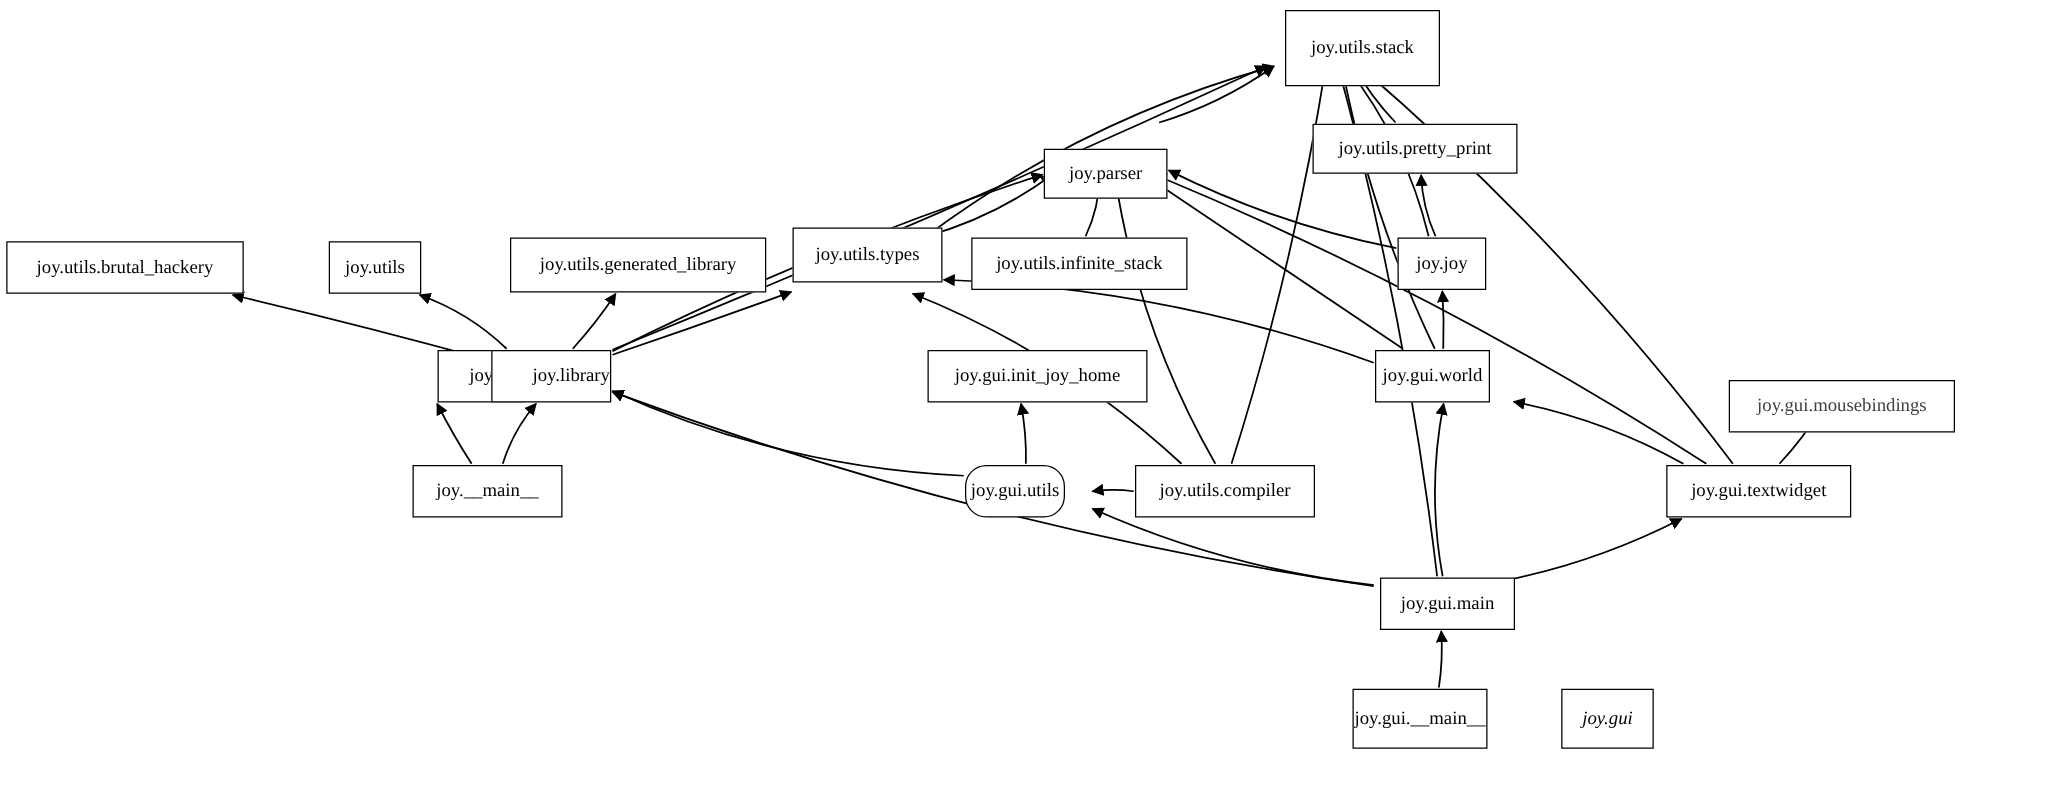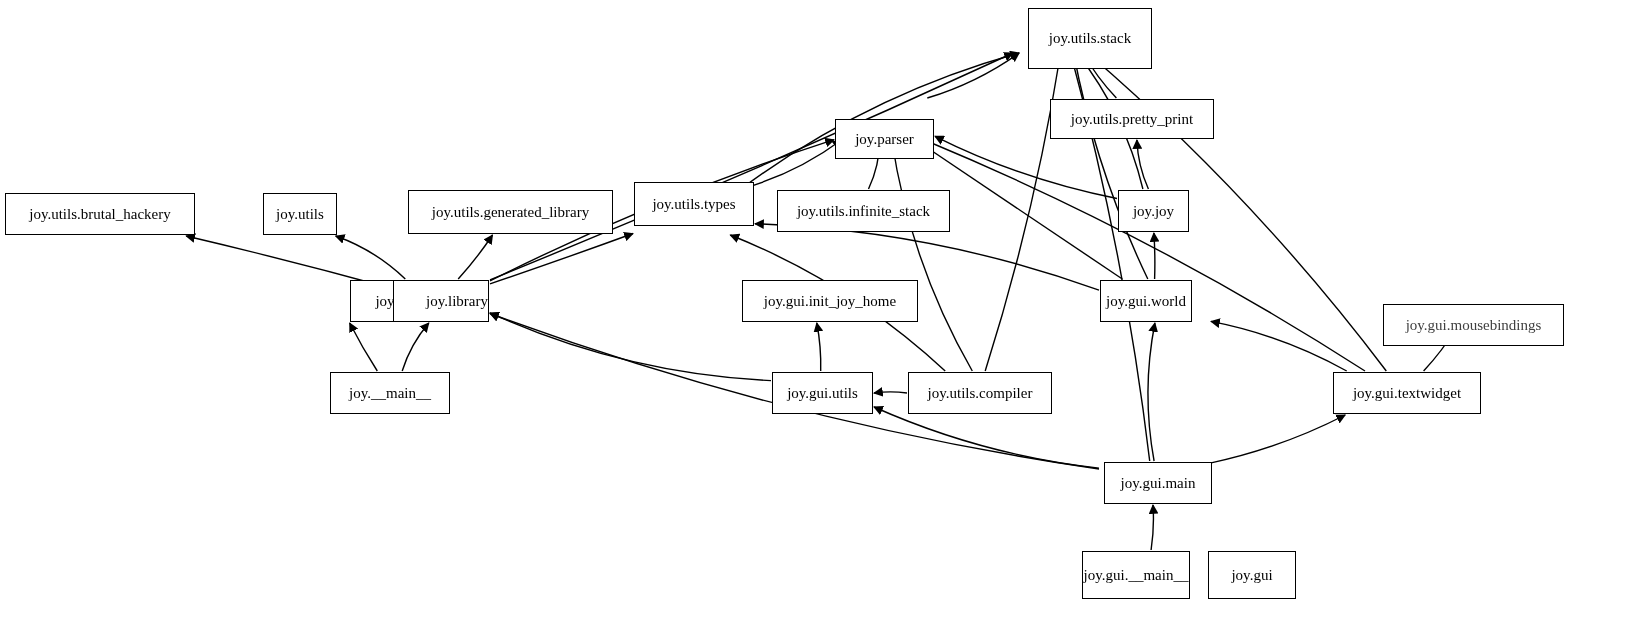--- a/index.html
+++ b/index.html
@@ -130,33 +130,33 @@
       </div>
       <div class="node" style="left: 742px; top: 280px; width: 176px; height: 42px; background: rgb(255, 255, 255); border-color: rgb(0, 0, 0); color: rgb(0, 0, 0);">
         <span class="node-label">joy.gui.init_joy_home</span>
       </div>
       <div class="node" style="left: 1100px; top: 280px; width: 92px; height: 42px; background: rgb(255, 255, 255); border-color: rgb(0, 0, 0); color: rgb(0, 0, 0);">
         <span class="node-label">joy.gui.world</span>
       </div>
       <div class="node" style="left: 330px; top: 372px; width: 120px; height: 42px; background: rgb(255, 255, 255); border-color: rgb(0, 0, 0); color: rgb(0, 0, 0);">
         <span class="node-label">joy.__main__</span>
       </div>
-      <div class="node" style="left: 772px; top: 372px; width: 101px; height: 42px; background: rgb(255, 255, 255); border-color: rgb(0, 0, 0); color: rgb(0, 0, 0);">
+      <div class="node" style="left: 772px; top: 372px; width: 80px; height: 42px; background: rgb(255, 255, 255); border-color: rgb(0, 0, 0); color: rgb(0, 0, 0); border-radius: 17px;">
         <span class="node-label">joy.gui.utils</span>
       </div>
       <div class="node" style="left: 908px; top: 372px; width: 144px; height: 42px; background: rgb(255, 255, 255); border-color: rgb(0, 0, 0); color: rgb(0, 0, 0);">
         <span class="node-label">joy.utils.compiler</span>
       </div>
       <div class="node" style="left: 1333px; top: 372px; width: 148px; height: 42px; background: rgb(255, 255, 255); border-color: rgb(0, 0, 0); color: rgb(0, 0, 0);">
         <span class="node-label">joy.gui.textwidget</span>
       </div>
       <div class="node" style="left: 1104px; top: 462px; width: 108px; height: 42px; background: rgb(255, 255, 255); border-color: rgb(0, 0, 0); color: rgb(0, 0, 0);">
         <span class="node-label">joy.gui.main</span>
       </div>
       <div class="node" style="left: 1082px; top: 551px; width: 108px; height: 48px; background: rgb(255, 255, 255); border-color: rgb(0, 0, 0); color: rgb(0, 0, 0);">
         <span class="node-label">joy.gui.__main__</span>
       </div>
-      <div class="node" style="left: 1208px; top: 551px; width: 88px; height: 48px; background: rgb(255, 255, 255); border-color: rgb(0, 0, 0); color: rgb(0, 0, 0);">
+      <div class="node" style="left: 1249px; top: 551px; width: 74px; height: 48px; background: rgb(255, 255, 255); border-color: rgb(0, 0, 0); color: rgb(0, 0, 0); font-style: italic;">
         <span class="node-label">joy.gui</span>
       </div>
     </div>
 
 </div>
 
 </body></html>

